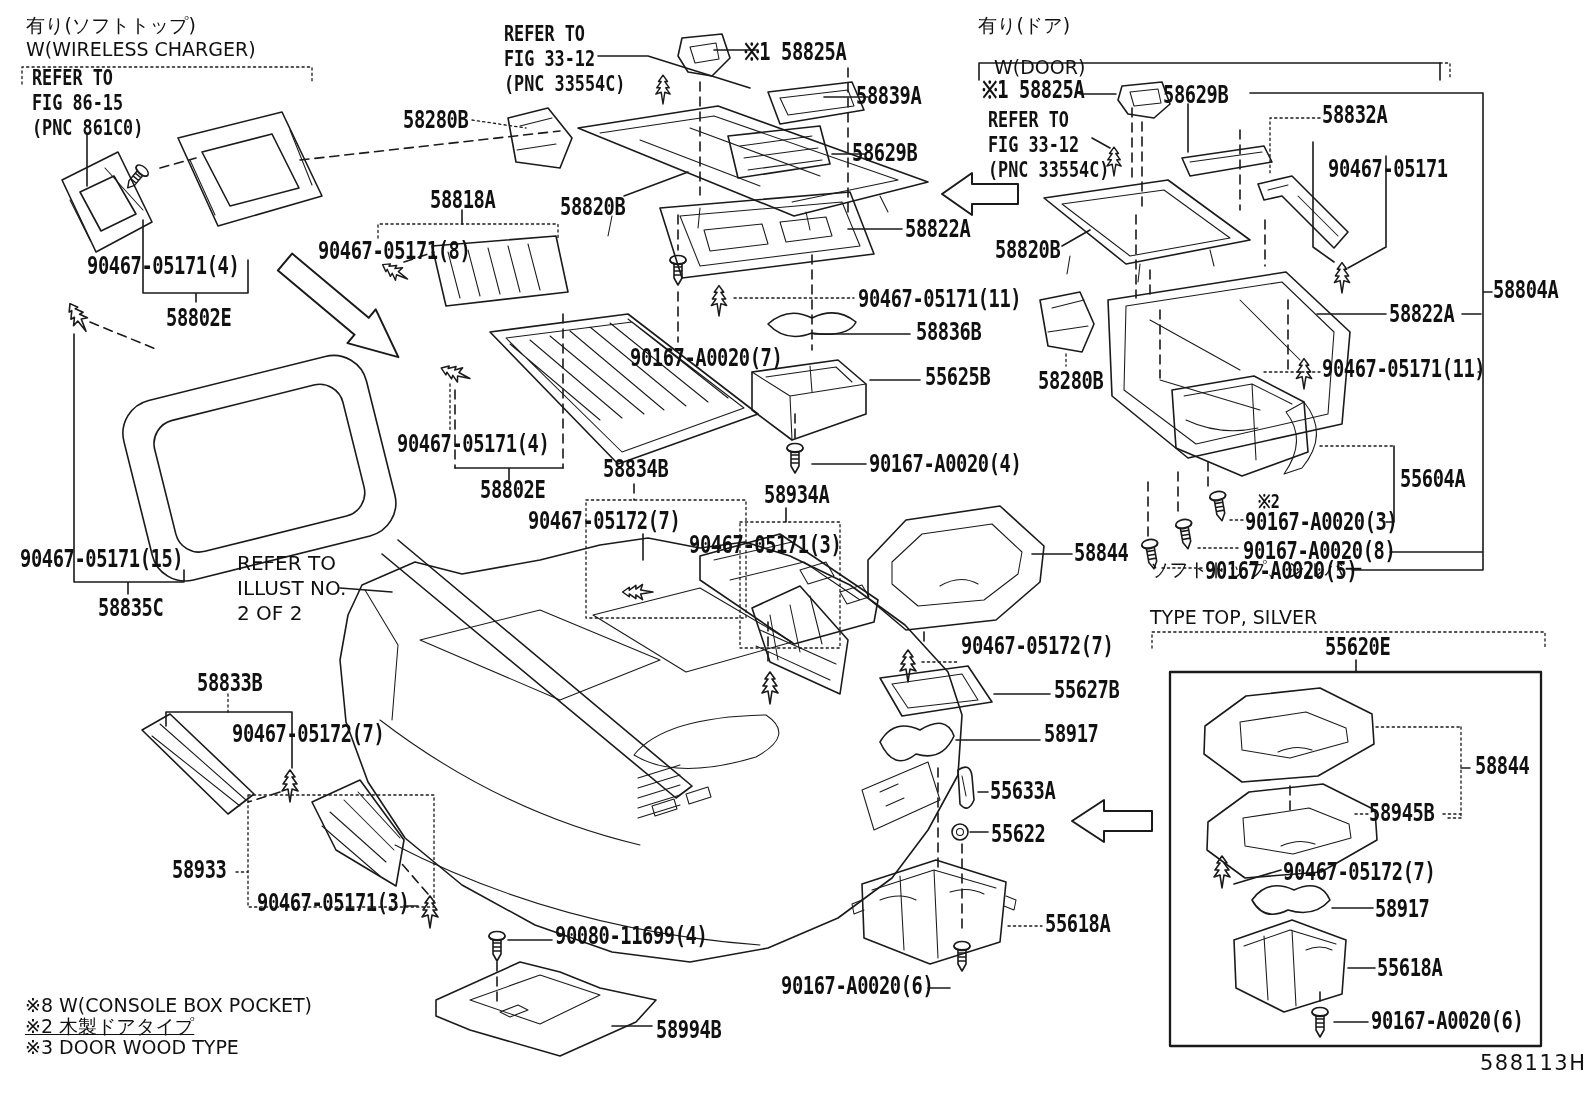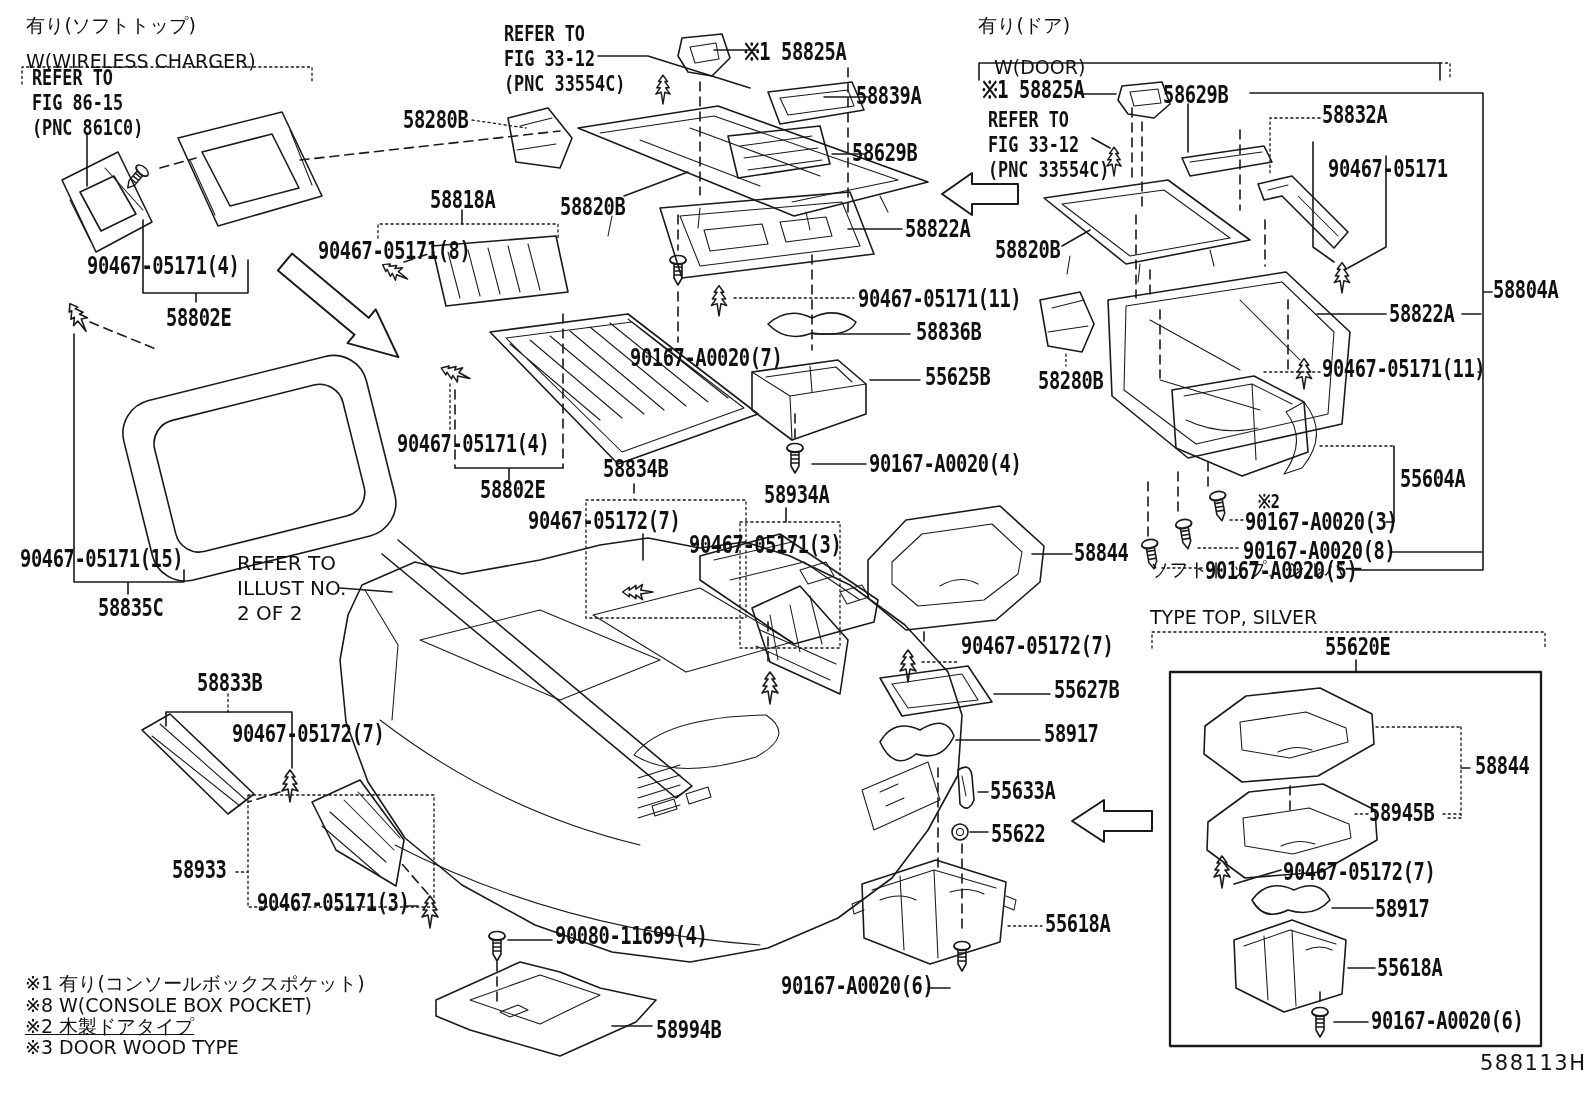--- a/index.html
+++ b/index.html
@@ -311,21 +311,21 @@
     <path class="thin" d="M1244,946 L1290,930 L1336,944 M1264,936 L1268,1000 M1292,930 L1296,1006 M1306,950 Q1320,944 1332,950"></path>
     <path d="M1348,968 H1375"></path>
     <path class="dash" d="M1320,992 V1004"></path>
     <use href="#screwg" transform="translate(1320,1014)"></use>
     <path d="M1334,1022 H1368"></path>
   </g>
 </svg>
 
 <div id="labels">
       <div class="lbl jp" style="left: 26px; top: 14px;">有り(ソフトトップ)</div>
-      <div class="lbl jp" style="left: 26px; top: 38px; margin-top: 12px;">W(WIRELESS CHARGER)</div>
+      <div class="lbl jp" style="left: 26px; top: 38px;">W(WIRELESS CHARGER)</div>
       <div class="lbl ref" style="left: 32px; top: 66px;">REFER TO
 FIG 86-15
 (PNC 861C0)</div>
       <div class="lbl pn" style="left: 87px; top: 254px;">90467-05171(4)</div>
       <div class="lbl pn" style="left: 166px; top: 306px;">58802E</div>
       <div class="lbl ref" style="left: 504px; top: 22px;">REFER TO
 FIG 33-12
 (PNC 33554C)</div>
       <div class="lbl pn" style="left: 403px; top: 108px;">58280B</div>
       <div class="lbl pn" style="left: 744px; top: 40px;">※1 58825A</div>
@@ -387,18 +387,17 @@
       <div class="lbl ref2" style="left: 237px; top: 551px;">REFER TO
 ILLUST NO.
 2 OF 2</div>
       <div class="lbl pn" style="left: 98px; top: 596px;">58835C</div>
       <div class="lbl pn" style="left: 197px; top: 671px;">58833B</div>
       <div class="lbl pn" style="left: 232px; top: 722px;">90467-05172(7)</div>
       <div class="lbl pn" style="left: 172px; top: 858px;">58933</div>
       <div class="lbl pn" style="left: 257px; top: 891px;">90467-05171(3)</div>
       <div class="lbl pn" style="left: 555px; top: 924px;">90080-11699(4)</div>
       <div class="lbl pn" style="left: 656px; top: 1018px;">58994B</div>
-      <div class="lbl note" style="left: 25px; top: 973px;">※1 有り(コンソールボックスポケット)</div>
       <div class="lbl note" style="left: 25px; top: 995px;">※8 W(CONSOLE BOX POCKET)</div>
       <div class="lbl note" style="left: 25px; top: 1016px; text-decoration: underline;">※2 木製ドアタイプ</div>
       <div class="lbl note" style="left: 25px; top: 1037px;">※3 DOOR WOOD TYPE</div>
     </div>
 </div>
 
 </body></html>

